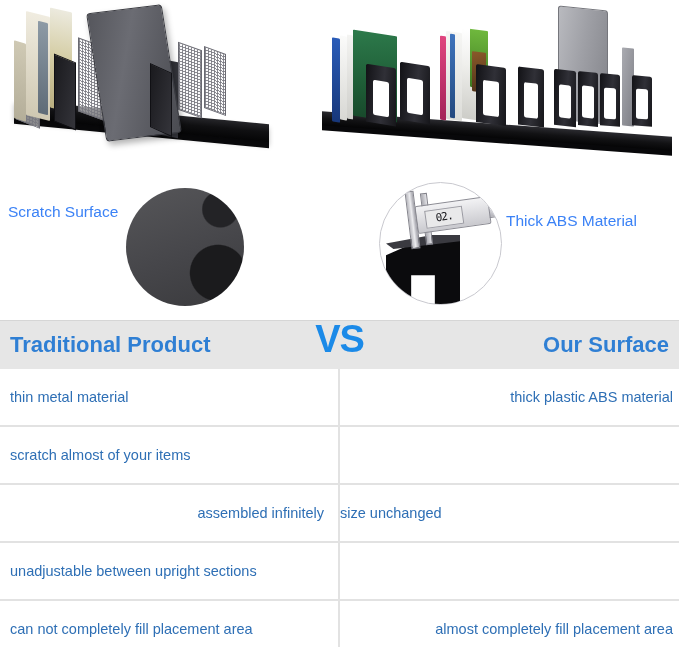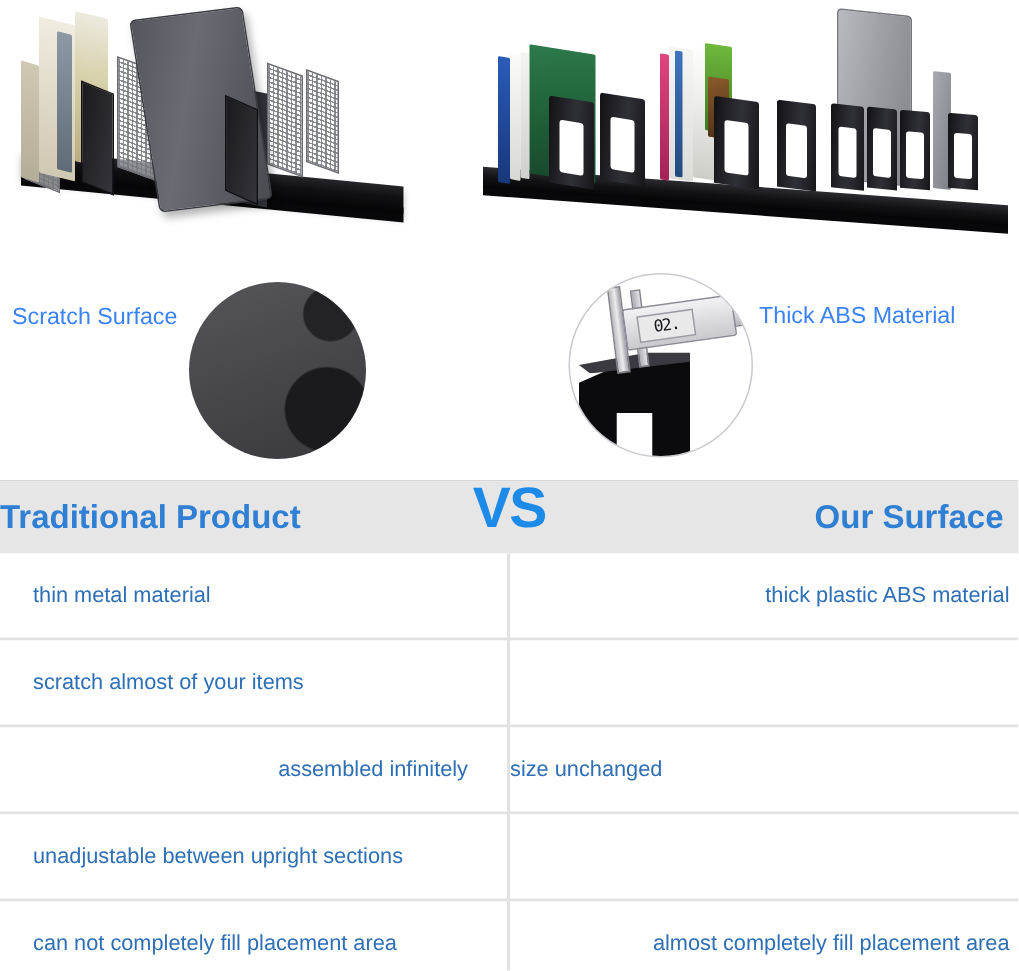--- a/index.html
+++ b/index.html
@@ -116,21 +116,21 @@
     left: 0; top: 180px;
     width: 679px; height: 130px;
   }
   .callout-label {
     position: absolute;
     font-size: 15.5px;
     color: #3b82f6;
     white-space: nowrap;
   }
   .callout-label.scratch { left: 8px;  top: 203px; }
-  .callout-label.abs     { left: 506px; top: 202px; }
+  .callout-label.abs     { left: 506px; top: 212px; }
 
   .circle-scratch {
     position: absolute;
     left: 126px; top: 188px;
     width: 118px; height: 118px;
     border-radius: 50%;
     background:
       linear-gradient(118deg, rgba(255,255,255,.20) 0 1px, rgba(255,255,255,0) 1px 7px),
       linear-gradient(62deg,  rgba(255,255,255,.14) 0 1px, rgba(255,255,255,0) 1px 11px),
       linear-gradient(150deg, rgba(255,255,255,.12) 0 1px, rgba(255,255,255,0) 1px 9px),
@@ -223,21 +223,21 @@
     display: flex;
   }
   .th {
     flex: 0 0 339px;
     display: flex;
     align-items: center;
     font-size: 22px;
     font-weight: bold;
     color: #2f7fd4;
   }
-  .th.left  { justify-content: flex-start; }
+  .th.left  { padding-left: 10px; justify-content: flex-start; }
   .th.right { flex: 1; padding-right: 10px; justify-content: flex-end; }
 
   .vs {
     position: absolute;
     left: 0; right: 0; top: -6px;
     text-align: center;
     font-size: 38px;
     font-weight: bold;
     color: #1b8ae8;
     letter-spacing: -1px;
@@ -253,21 +253,21 @@
     background: #ffffff;
   }
   .row:last-child { border-bottom: 2px solid #e2e2e2; }
   .cell {
     flex: 0 0 339px;
     display: flex;
     align-items: center;
     font-size: 14.5px;
     color: #2e6fb5;
   }
-  .cell.left  { padding-left: 22px; justify-content: flex-start; }
+  .cell.left  { padding-left: 10px; justify-content: flex-start; }
   .cell.right { flex: 1; padding-right: 6px; justify-content: flex-end; }
 
   .vdivider {
     position: absolute;
     left: 338px; top: 0;
     width: 2px; height: 100%;
     background: #e2e2e2;
   }
 </style>
 </head>

